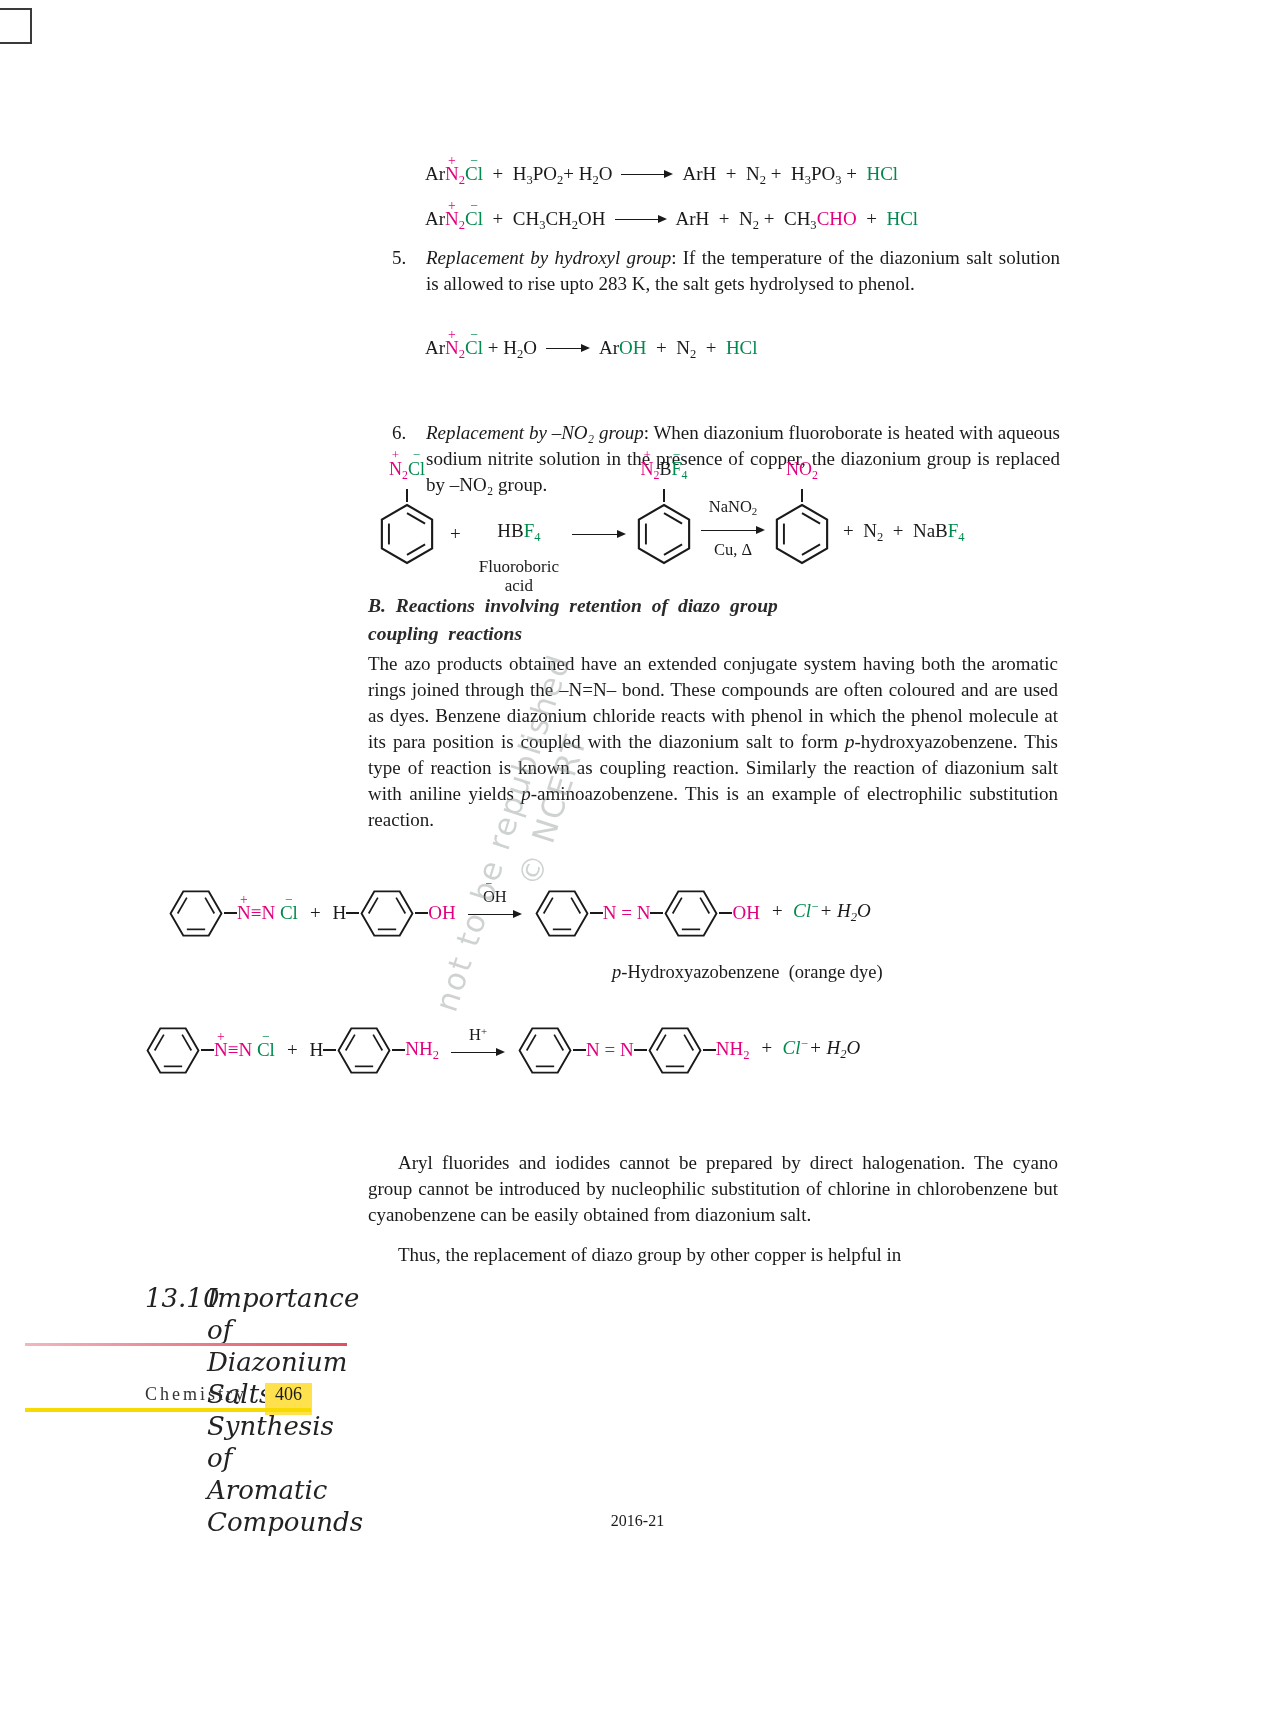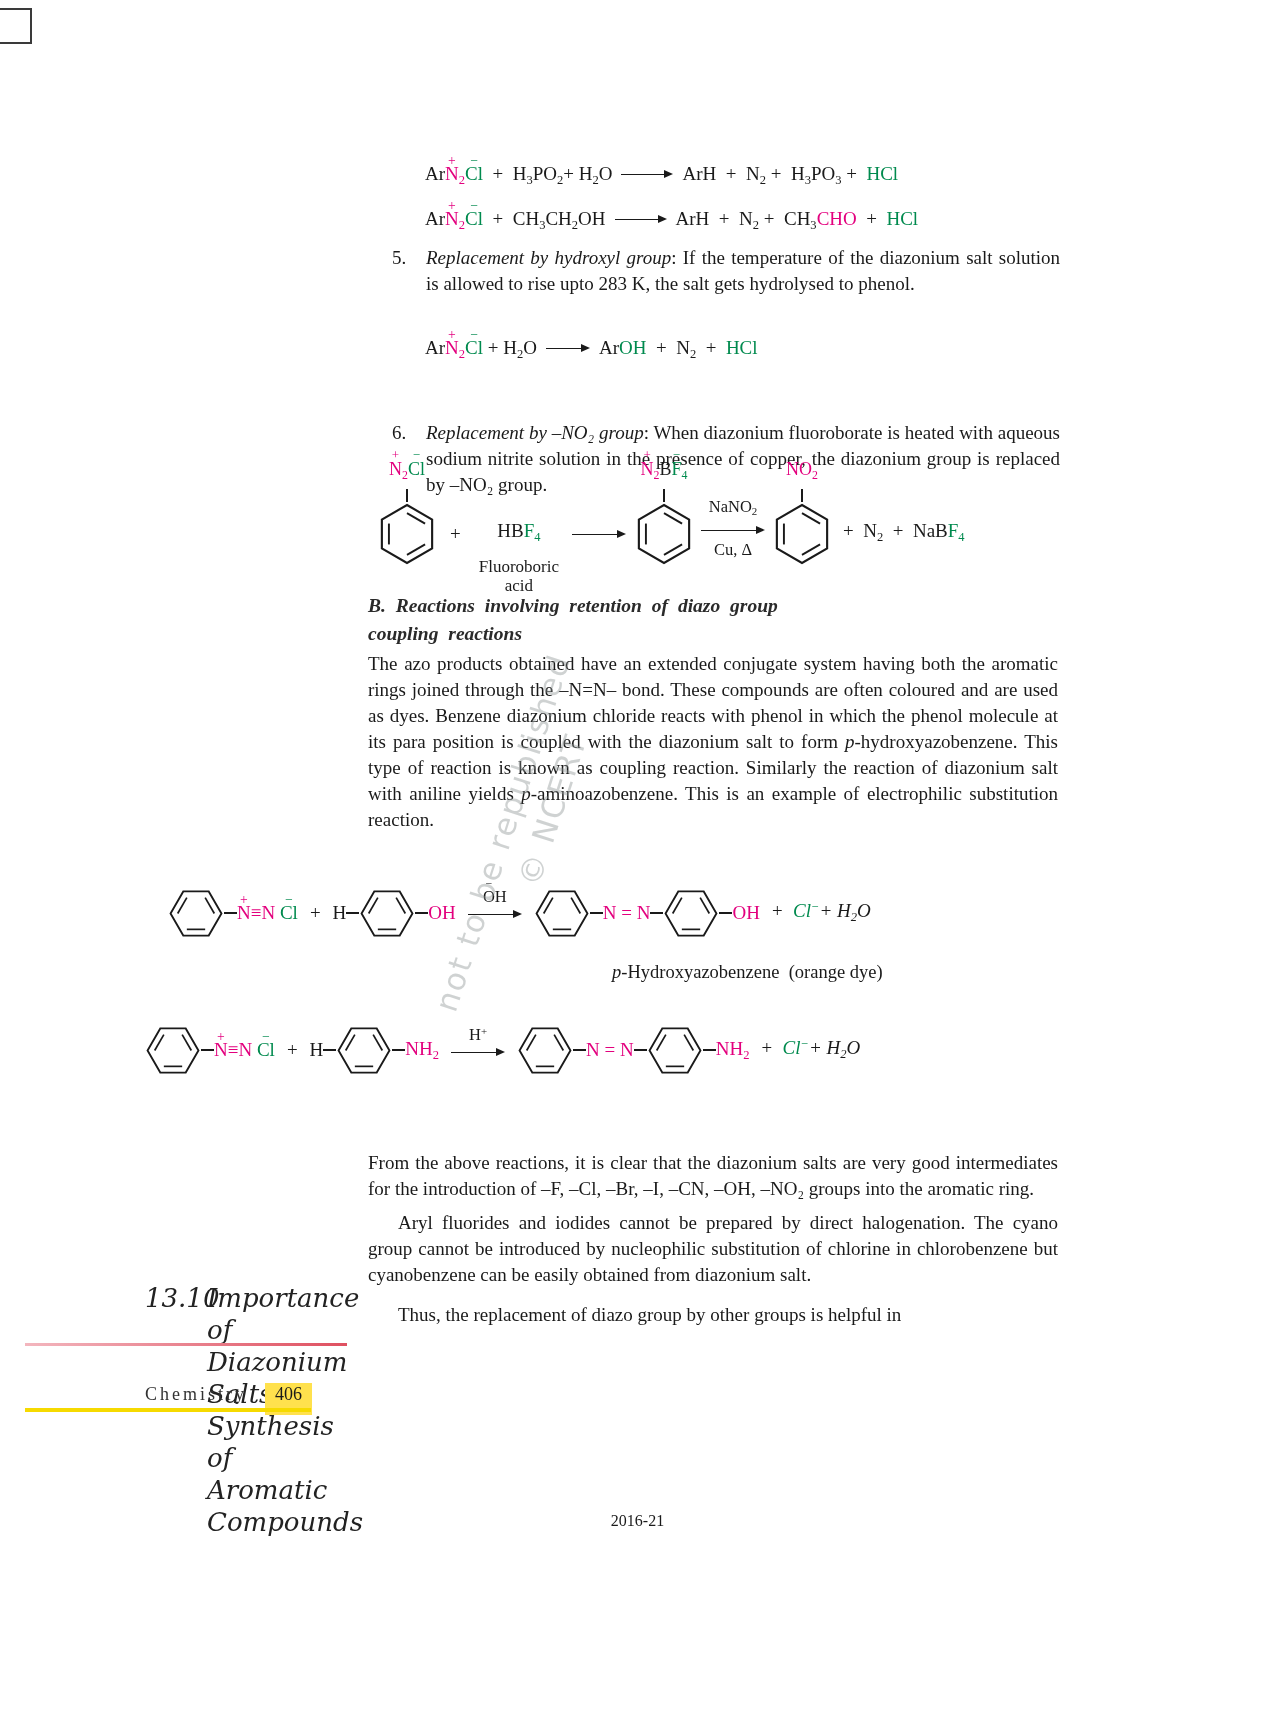--- a/index.html
+++ b/index.html
@@ -260,23 +260,22 @@
       <div>of Diazonium</div>
       <div>Salts  in</div>
       <div>Synthesis</div>
       <div>of  Aromatic</div>
       <div>Compounds</div>
     </div>
   </div>
   <div class="abs red-rule" style="left:25px; top:1343px; width:322px;"></div>
 
   <div class="abs body-text" style="left:368px; top:1150px; width:690px;">
-    <p>From the above reactions, it is clear that the diazonium salts are very good intermediates for the introduction of –F, –Cl, –Br, –I, –CN, –OH, –NO₂ groups into the aromatic ring.</p>
     <p class="ind">Aryl fluorides and iodides cannot be prepared by direct halogenation. The cyano group cannot be introduced by nucleophilic substitution of chlorine in chlorobenzene but cyanobenzene can be easily obtained from diazonium salt.</p>
-    <p class="ind" style="margin-top:14px;">Thus, the replacement of diazo group by other groups is helpful in</p>
+    <p class="ind" style="margin-top:14px;">Thus, the replacement of diazo group by other copper is helpful in</p>
   </div>
 
   <div class="abs" style="left:145px; top:1384px;">
     <span class="footer-subject">Chemistry</span>
     <span class="footer-badge">406</span>
   </div>
   <div class="abs yellow-rule" style="left:25px; top:1408px; width:286px;"></div>
 
   <div class="abs year" style="left:0; top:1512px;">2016-21</div>
 

